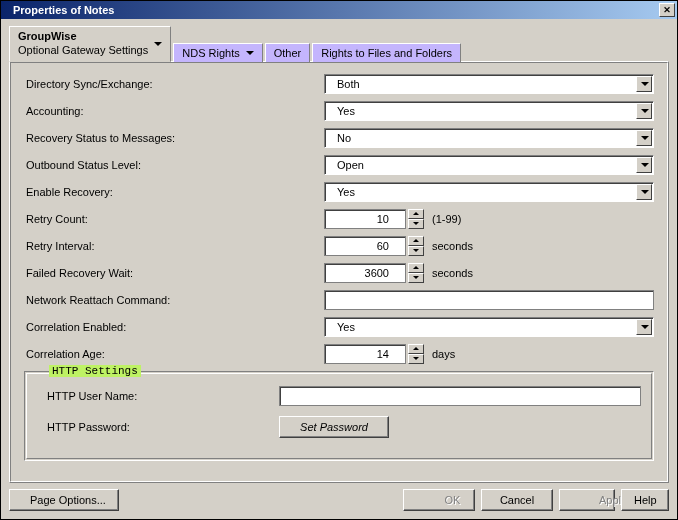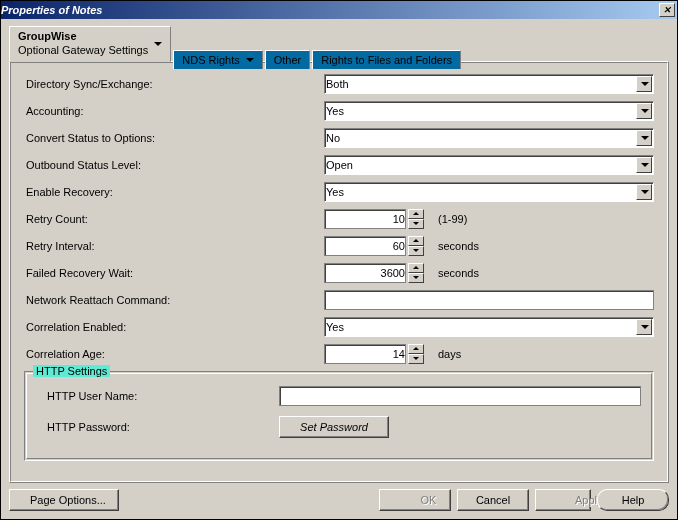--- a/index.html
+++ b/index.html
@@ -18,23 +18,22 @@
     display: flex;
     flex-direction: column;
   }
   .titlebar {
     height: 18px;
     background: linear-gradient(to right, #0a246a, #a6caf0);
     color: #fff;
     font-weight: bold;
     display: flex;
     align-items: center;
-    padding: 0 2px 0 0;
+    padding: 0 2px 0 12px;
     justify-content: space-between;
-    font-style: italic;
   }
   .titlebar-buttons { display: flex; gap: 0; }
   .tbtn {
     width: 16px; height: 14px;
     background: #d4d0c8;
     border: 1px solid #fff;
     border-right-color: #404040; border-bottom-color: #404040;
     font-family: Marlett, Arial;
     font-size: 9px;
     text-align: center;
@@ -48,28 +47,28 @@
     flex-direction: column;
   }
   .tabs {
     display: flex;
     align-items: flex-end;
     gap: 2px;
     position: relative;
     z-index: 2;
   }
   .tab {
-    background: #0369a1;
+    background: #c4b5fd;
     border: 1px solid #808080;
     border-top: 1px solid #fff;
     border-left: 1px solid #fff;
     border-bottom: none;
     padding: 3px 8px;
     position: relative;
-    top: 8px;
+    top: 1px;
     display: flex;
     align-items: center;
     gap: 4px;
   }
   .tab.active {
     background: #d4d0c8;
     border-bottom: 1px solid #d4d0c8;
     top: 1px;
   }
   .tab .sub {
@@ -121,74 +120,74 @@
     background: #fff;
     border: 1px solid #808080;
     border-top-color: #808080;
     border-left-color: #808080;
     border-right-color: #fff;
     border-bottom-color: #fff;
     box-shadow: inset 1px 1px 0 #404040;
     position: relative;
     display: flex;
     align-items: center;
-    padding-left: 1px;
+    padding-left: 12px;
   }
   .sel .arrowbtn {
     position: absolute;
     right: 1px; top: 1px;
     width: 16px; height: 16px;
     background: #d4d0c8;
     border: 1px solid #fff;
     border-right-color:#404040; border-bottom-color:#404040;
     display:flex;align-items:center;justify-content:center;
   }
   .numinput {
     width: 82px;
     height: 20px;
     border: 1px solid #808080;
     box-shadow: inset 1px 1px 0 #404040;
     background: #fff;
     text-align: right;
-    padding-right: 0;
+    padding-right: 16px;
     display:flex;align-items:center;justify-content:flex-end;
   }
   .spinner {
     width: 16px; height: 20px;
     display: flex; flex-direction: column;
     margin-left: 2px;
   }
   .spinner div {
     flex:1; background:#d4d0c8;
     border:1px solid #fff;
     border-right-color:#404040;border-bottom-color:#404040;
     display:flex;align-items:center;justify-content:center;
   }
   .spinner .up-tri { width:0;height:0;border-left:3px solid transparent;border-right:3px solid transparent;border-bottom:3px solid #000;}
   .spinner .dn-tri { width:0;height:0;border-left:3px solid transparent;border-right:3px solid transparent;border-top:3px solid #000;}
-  .suffix { margin-left: 14px; }
+  .suffix { margin-left: 8px; }
   .textinput {
     flex:1;height:20px;background:#fff;
     border:1px solid #808080; box-shadow: inset 1px 1px 0 #404040;
   }
   .group {
     border:1px solid #808080;
     border-right-color:#fff;border-bottom-color:#fff;
     position:relative;
     margin-top:6px;
     padding:14px 12px 10px 12px;
   }
   .group:before{
     content:"";position:absolute;inset:1px;
     border:1px solid #fff;
     border-right-color:#808080;border-bottom-color:#808080;
     pointer-events:none;
   }
   .group-title{
-    position:absolute;top:-7px;left:8px;background:#5eead4;padding:0 3px;
+    position:absolute;top:-7px;left:24px;background:#bef264;padding:0 3px;font-family:Liberation Mono, monospace;
   }
   .btn {
     height:22px;
     background:#d4d0c8;
     border:1px solid #fff;
     border-right-color:#404040;border-bottom-color:#404040;
     box-shadow: inset -1px -1px 0 #808080;
     padding:0 12px;
     text-align:center;
     line-height:20px;
@@ -252,21 +251,21 @@
         <label class="fld">Accounting:</label>
         <div class="sel">
           <span>Yes</span>
           <div class="arrowbtn">
               <span class="dropdown-arrow"></span>
             </div>
         </div>
       </div>
 
       <div class="row">
-        <label class="fld">Convert Status to Options:</label>
+        <label class="fld">Recovery Status to Messages:</label>
         <div class="sel">
           <span>No</span>
           <div class="arrowbtn">
               <span class="dropdown-arrow"></span>
             </div>
         </div>
       </div>
 
       <div class="row">
         <label class="fld">Outbound Status Level:</label>
@@ -381,15 +380,15 @@
 
     </div>
   </div>
 
   <div class="footer">
     <div class="btn" style="width:110px;text-align:left;padding-left:20px;">Page Options...</div>
     <div class="spacer"></div>
     <div class="btn disabled" style="width:72px;">OK</div>
     <div class="btn" style="width:72px;">Cancel</div>
     <div class="btn disabled" style="width:56px;">Apply</div>
-    <div class="btn" style="width:72px;border-radius:10px;">Help</div>
+    <div class="btn" style="width:48px;">Help</div>
   </div>
 </div>
 
 </body></html>

